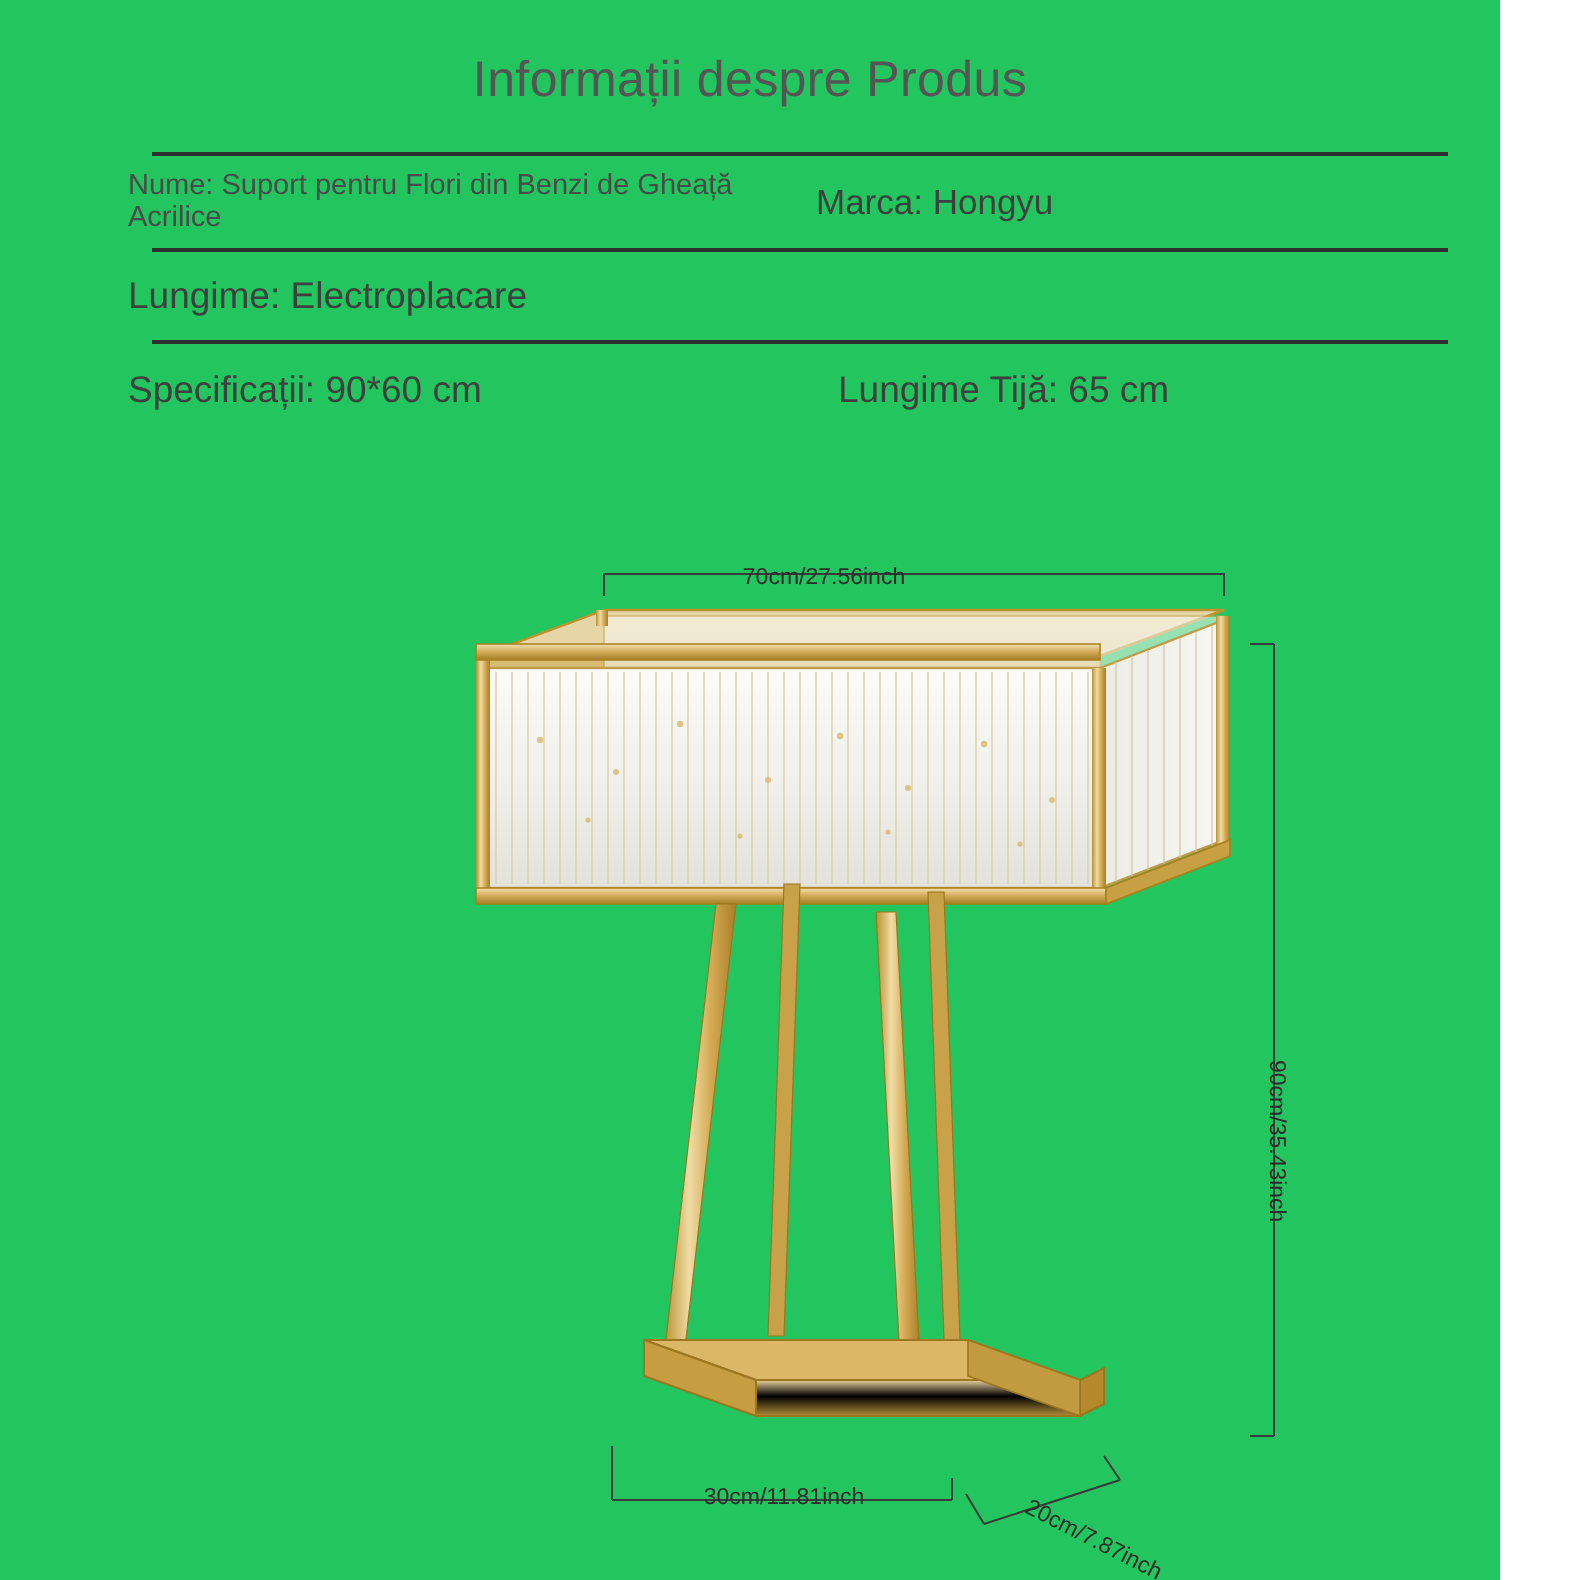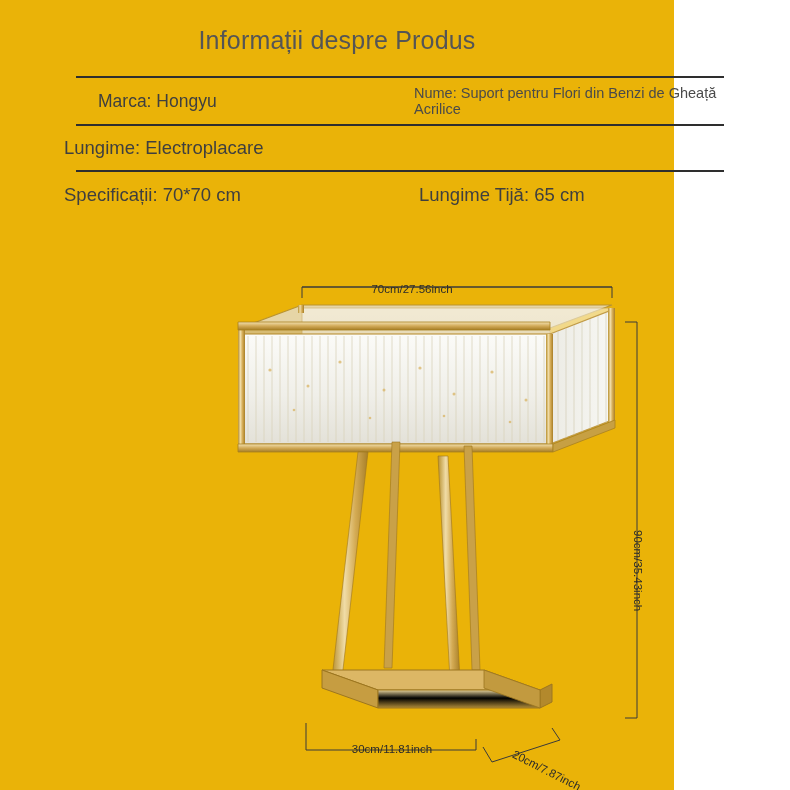--- a/index.html
+++ b/index.html
@@ -6,23 +6,23 @@
   html, body {
     margin: 0; padding: 0;
     width: 790px; height: 790px;
     background: #ffffff;
     font-family: "Liberation Sans", sans-serif;
     color: #3c3c3c;
     overflow: hidden;
   }
   .page {
     position: relative;
-    width: 674px;
+    width: 750px;
     height: 790px;
-    background: #eab308;
+    background: #22c55e;
   }
 
   
   .info-title {
     text-align: center;
     font-size: 25px;
     color: #555555;
     letter-spacing: 0.2px;
     padding-top: 26px;
     font-weight: normal;
@@ -109,34 +109,34 @@
 
 <div class="page">
 
   <div class="info-title">Informații despre Produs</div>
 
   <div class="info-table">
 
     <div class="rule r1"></div>
 
     <div class="row r-1">
+      <div class="cell cell-b t-15">Nume: Suport pentru Flori din Benzi de Gheață Acrilice</div>
       <div class="cell cell-a t-18">Marca: Hongyu</div>
-      <div class="cell cell-b t-15">Nume: Suport pentru Flori din Benzi de Gheață Acrilice</div>
     </div>
 
     <div class="rule r2"></div>
 
     <div class="row r-2">
       <div class="cell cell-b t-19">Lungime: Electroplacare</div>
     </div>
 
     <div class="rule r3"></div>
 
     <div class="row r-3">
-      <div class="cell cell-a t-19">Specificații: 70*70 cm</div>
+      <div class="cell cell-a t-19">Specificații: 90*60 cm</div>
       <div class="cell cell-b t-19">Lungime Tijă: 65 cm</div>
     </div>
 
   </div>
 
   <div class="figure">
     <svg width="790" height="540" viewBox="0 0 790 540" xmlns="http://www.w3.org/2000/svg">
       <defs>
         <linearGradient id="goldV" x1="0" y1="0" x2="1" y2="0">
           <stop offset="0%" stop-color="#b8902f"></stop>

